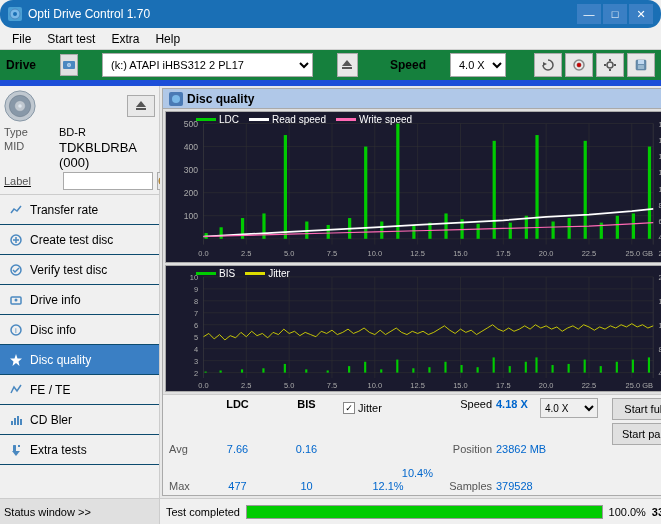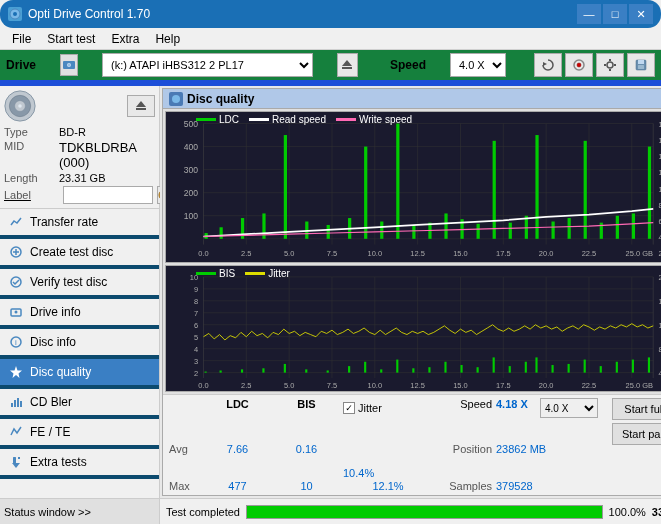--- a/index.html
+++ b/index.html
@@ -39,21 +39,21 @@
     .disc-eject-btn { width: 28px; height: 22px; background: #e8e8e8; border: 1px solid #aaa; cursor: pointer; display: flex; align-items: center; justify-content: center; }
     .disc-row { display: flex; font-size: 11px; margin-bottom: 2px; }
     .disc-key { color: #555; width: 55px; flex-shrink: 0; }
     .disc-val { color: #000; }
     .disc-val.blue { color: #0066cc; }
     .label-row { display: flex; align-items: center; gap: 4px; margin-top: 2px; text-decoration: underline; }
     .label-input { width: 90px; height: 18px; border: 1px solid #aaa; font-size: 10px; padding: 0 2px; }
     .label-btn { width: 18px; height: 18px; background: #e8e8e8; border: 1px solid #aaa; cursor: pointer; display: flex; align-items: center; justify-content: center; font-size: 10px; }
 
     .nav-items { flex: 1; }
-    .nav-item { height: 30px; display: flex; align-items: center; padding: 0 8px; cursor: pointer; font-size: 12px; border-bottom: 4px solid #0c4a6e; gap: 6px; }
+    .nav-item { height: 30px; display: flex; align-items: center; padding: 0 8px; cursor: pointer; font-size: 12px; border-bottom: 1px solid #0c4a6e; gap: 6px; }
     .nav-item.active { background: #3a7fc4; color: white; }
     .nav-item .nav-icon { width: 16px; height: 16px; flex-shrink: 0; display: flex; align-items: center; justify-content: center; }
 
     
     .content { flex: 1; display: flex; flex-direction: column; background: #e8e8e8; }
     
     .disc-quality-panel { flex: 1; display: flex; flex-direction: column; background: #e0e0e0; border: 1px solid #aaa; margin: 2px; }
     .panel-title { background: #b0c8e8; height: 20px; display: flex; align-items: center; padding: 0 6px; font-size: 12px; font-weight: bold; border-bottom: 1px solid #aaa; }
     .panel-title-icon { width: 14px; height: 14px; background: #4a7ab5; border-radius: 2px; margin-right: 4px; display: flex; align-items: center; justify-content: center; }
 
@@ -183,24 +183,20 @@
         </div>
       </div>
       <div class="disc-row">
         <span class="disc-key">Type</span>
         <span class="disc-val">BD-R</span>
       </div>
       <div class="disc-row">
         <span class="disc-key">MID</span>
         <span class="disc-val" style="font-size:13px;">TDKBLDRBA (000)</span>
       </div>
-      <div class="disc-row">
-        <span class="disc-key">Length</span>
-        <span class="disc-val">23.31 GB</span>
-      </div>
       <div class="label-row">
         <span class="disc-key">Label</span>
         <input class="label-input" type="text" value="" style="">
         <div class="label-btn">
           <svg width="12" height="12" viewBox="0 0 12 12">
               <circle cx="6" cy="6" r="5" fill="#d0a040" stroke="#a07020" stroke-width="1"></circle>
               <text x="6" y="9" text-anchor="middle" font-size="8" fill="white">★</text>
             </svg>
         </div>
       </div>
@@ -256,35 +252,35 @@
         <div class="nav-icon">
           <svg width="14" height="14" viewBox="0 0 14 14">
               <polygon points="7,1 8.5,5.5 13,5.5 9.5,8.5 10.5,13 7,10 3.5,13 4.5,8.5 1,5.5 5.5,5.5" fill="white"></polygon>
             </svg>
         </div>
         <span>Disc quality</span>
       </div>
       <div class="nav-item">
         <div class="nav-icon">
           <svg width="14" height="14" viewBox="0 0 14 14">
+              <polyline points="2,10 5,4 8,8 12,2" fill="none" stroke="#4a88c0" stroke-width="1.5"></polyline>
+            </svg>
+        </div>
+        <span>FE / TE</span>
+      </div>
+      <div class="nav-item">
+        <div class="nav-icon">
+          <svg width="14" height="14" viewBox="0 0 14 14">
               <rect x="2" y="8" width="2" height="4" fill="#4a88c0"></rect>
               <rect x="5" y="5" width="2" height="7" fill="#4a88c0"></rect>
               <rect x="8" y="3" width="2" height="9" fill="#4a88c0"></rect>
               <rect x="11" y="6" width="2" height="6" fill="#4a88c0"></rect>
             </svg>
         </div>
         <span>CD Bler</span>
-      </div>
-      <div class="nav-item">
-        <div class="nav-icon">
-          <svg width="14" height="14" viewBox="0 0 14 14">
-              <polyline points="2,10 5,4 8,8 12,2" fill="none" stroke="#4a88c0" stroke-width="1.5"></polyline>
-            </svg>
-        </div>
-        <span>FE / TE</span>
       </div>
       <div class="nav-item">
         <div class="nav-icon">
           <svg width="14" height="14" viewBox="0 0 14 14">
               <rect x="4" y="2" width="3" height="6" rx="0.5" fill="#4a88c0"></rect>
               <polygon points="3,8 7,13 11,8" fill="#4a88c0"></polygon>
               <rect x="9" y="2" width="2" height="2" fill="#4a88c0"></rect>
             </svg>
         </div>
         <span>Extra tests</span>
@@ -526,21 +522,21 @@
               <span style="width:40px;text-align:left;color:#0066cc;font-weight:bold;">4.18 X</span>
               <select class="speed-dropdown" style="height:20px;width:58px;font-size:10px;border:1px solid #aaa;">
                 <option>4.0 X</option>
               </select>
             </div>
 
             <div style="display:flex;gap:4px;font-size:11px;align-items:center;">
               <span style="width:32px;color:#555;">Avg</span>
               <span style="width:65px;text-align:center;color:#0066cc;">7.66</span>
               <span style="width:65px;text-align:center;color:#0066cc;">0.16</span>
-              <span style="width:90px;text-align:left;color:#0066cc;margin-top:48px;">10.4%</span>
+              <span style="width:90px;text-align:right;color:#0066cc;margin-top:48px;">10.4%</span>
               <span style="width:55px;text-align:right;color:#555;">Position</span>
               <span style="width:70px;color:#0066cc;">23862 MB</span>
             </div>
 
             <div style="display:flex;gap:4px;font-size:11px;align-items:center;">
               <span style="width:32px;color:#555;">Max</span>
               <span style="width:65px;text-align:center;color:#0066cc;">477</span>
               <span style="width:65px;text-align:center;color:#0066cc;">10</span>
               <span style="width:90px;text-align:center;color:#0066cc;">12.1%</span>
               <span style="width:55px;text-align:right;color:#555;">Samples</span>

